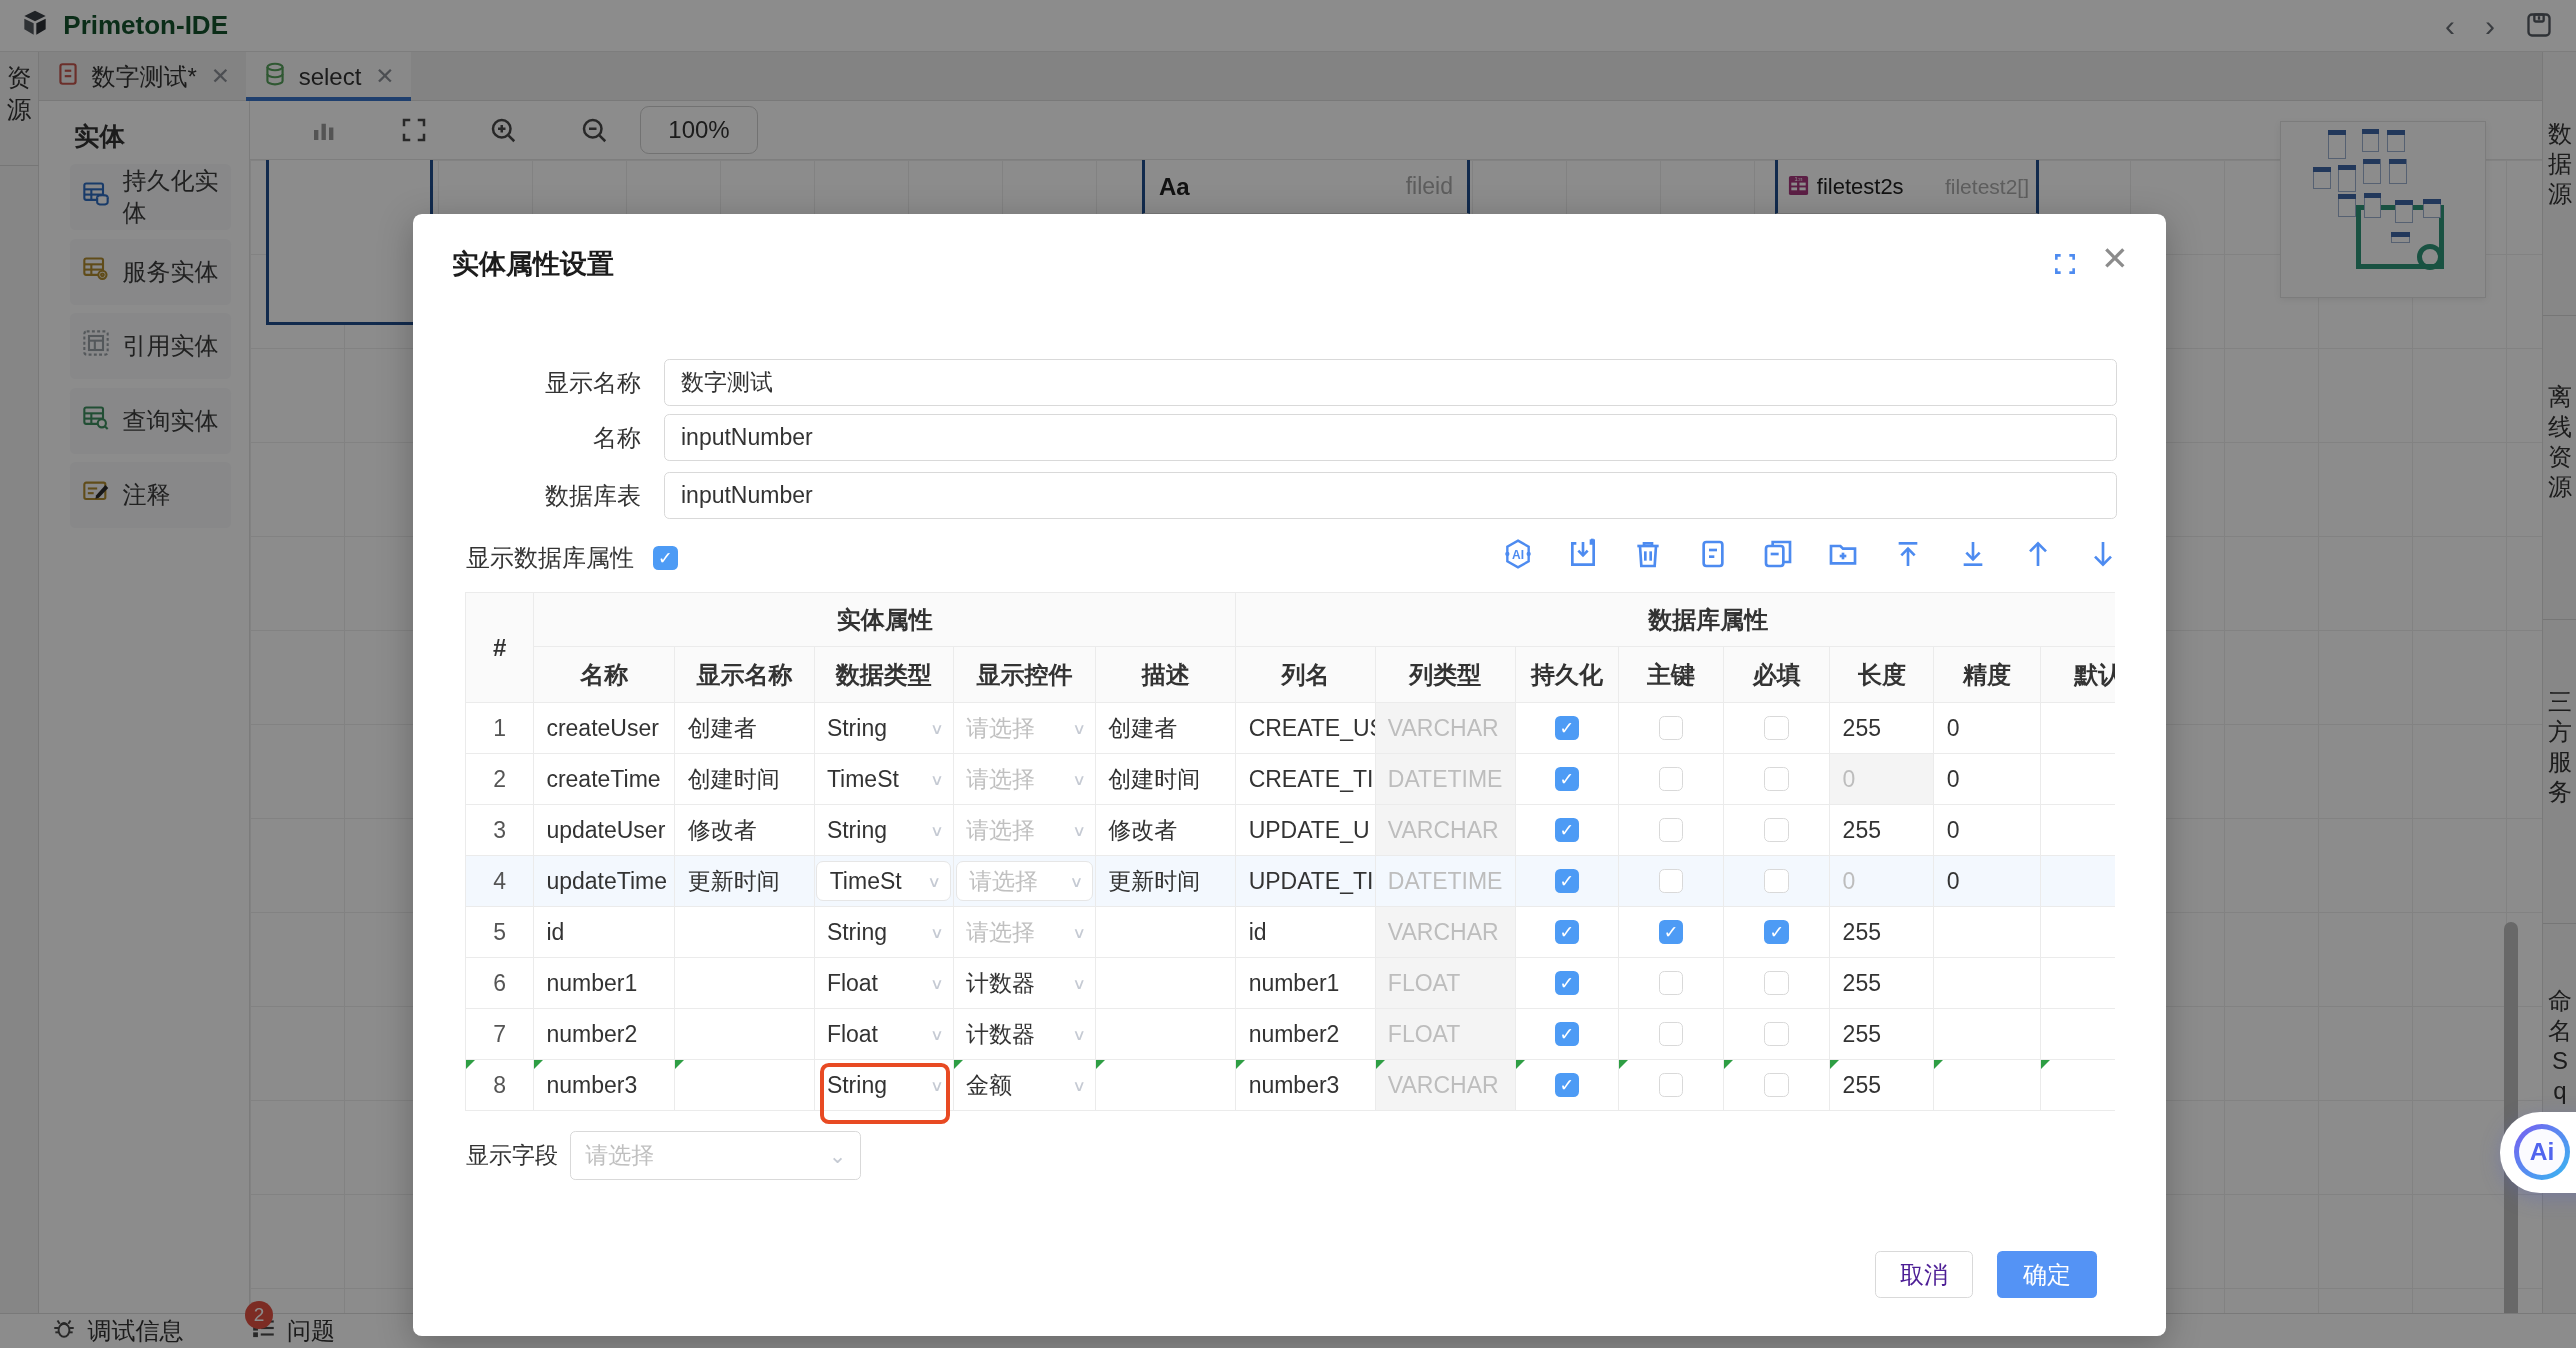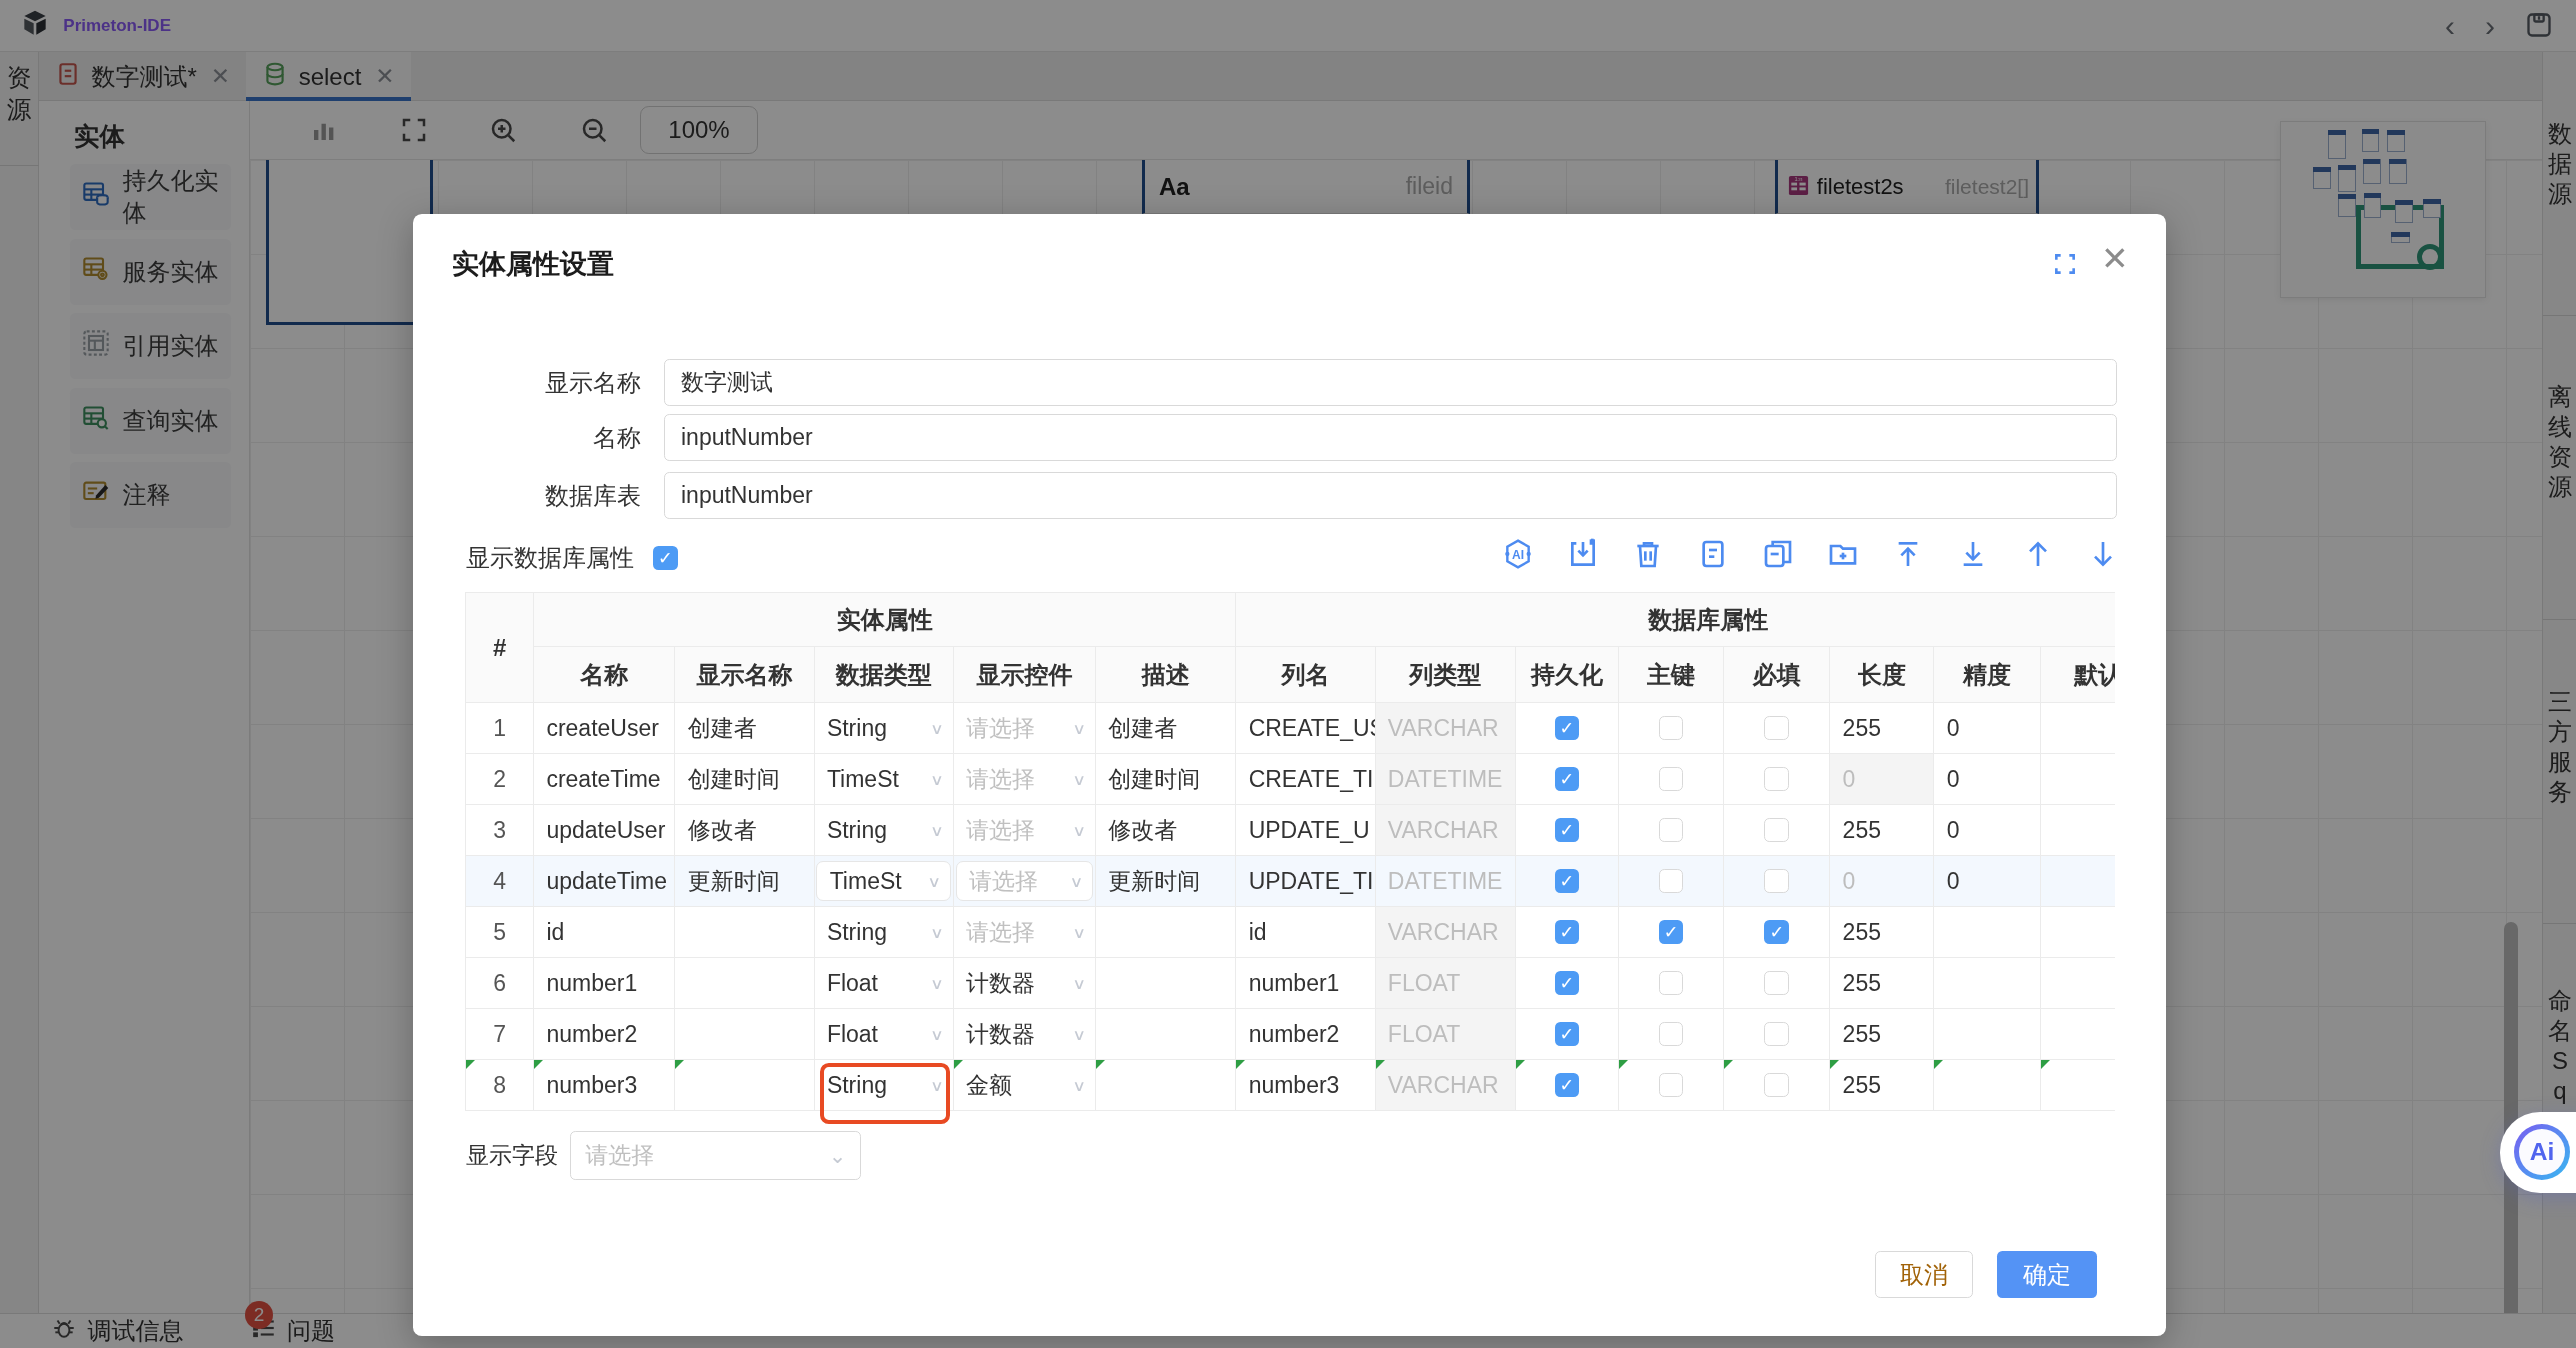--- a/index.html
+++ b/index.html
@@ -3,21 +3,21 @@
 <meta charset="utf-8">
 <style>
   * { margin:0; padding:0; box-sizing:border-box; }
   html,body { width:2576px; height:1348px; }
   body { font-family:"Liberation Sans","DejaVu Sans",sans-serif; background:#fff; }
   #root { position:relative; width:2576px; height:1348px; overflow:hidden; background:#fff; }
   .abs { position:absolute; }
 
   
   #titlebar { left:0; top:0; width:2576px; height:52px; background:#fff; border-bottom:0.9px solid #e3e3e3; display:flex; align-items:center; }
-  #app-title { font-size:17px; font-weight:bold; color:#8b5cf6; margin-left:12.3px; }
+  #app-title { font-size:26px; font-weight:bold; color:#14532d; margin-left:12.3px; }
   #tb-right { position:absolute; right:23px; top:0; height:52px; display:flex; align-items:center; gap:30px; color:#565b63; }
   .tb-chev { font-size:30px; line-height:1; color:#6b7077; }
 
   #left-strip { left:0; top:52px; width:39px; height:1297px; background:#f4f4f4; border-right:0.9px solid #dcdcdc; }
   #left-strip .vlabel { margin:12.3px auto 0; width:26px; text-align:center; font-size:24.6px; color:#333; line-height:32px;font-family:Liberation Mono, monospace; }
   #left-strip .sep { position:absolute; left:0; top:113px; width:39px; height:0.9px; background:#d7d7d7; }
 
   #tabbar { left:39px; top:52px; width:2503px; height:49px; background:#efefef; border-bottom:0.9px solid #dcdcdc; display:flex; }
   .tab { height:49px; display:flex; align-items:center; padding:0 16px; gap:10.5px; font-size:24px; color:#333; position:relative; }
   .tab.active { background:#fafafa; }
@@ -98,21 +98,21 @@
   tr.hl .ddbox { background:#fff; border:0.9px solid #e6e6e6; border-radius:7px; height:40px; margin:0 1.8px; }
   td.mod { position:relative; }
   td.mod::before { content:""; position:absolute; left:0; top:0; border-top:9.6px solid #2e9e44; border-right:9.6px solid transparent; }
 
   #red-box { position:absolute; left:407px; top:849px; width:130px; height:61px; border:4.4px solid #e84a23; border-radius:8.8px; z-index:5; }
 
   #dispfield-row { position:absolute; left:53px; top:917px; display:flex; align-items:center; }
   #dispfield-label { font-size:23px; color:#333; margin-right:12.3px; }
   #dispfield-select { width:291px; height:49px; border:0.9px solid #d9d9d9; border-radius:5.3px; display:flex; align-items:center; justify-content:space-between; padding:0 14px; font-size:23px; color:#c0c0c0; background:#fff; }
 
-  #btn-cancel { position:absolute; left:1462px; top:1037px; width:98px; height:47px; background:#fff; border:0.9px solid #d9d9d9; border-radius:5.3px; font-size:24px; color:#a16207; display:flex; align-items:center; justify-content:center; }
+  #btn-cancel { position:absolute; left:1462px; top:1037px; width:98px; height:47px; background:#fff; border:0.9px solid #d9d9d9; border-radius:5.3px; font-size:24px; color:#4c1d95; display:flex; align-items:center; justify-content:center; }
   #btn-ok { position:absolute; left:1584px; top:1037px; width:100px; height:47px; background:#5493f5; border-radius:5.3px; font-size:24px; color:#fff; display:flex; align-items:center; justify-content:center; }
 
   #ai-fab { left:2500px; top:1112px; width:140px; height:81px; background:#fff; border-radius:40px; z-index:30; box-shadow:0 5.3px 19px rgba(90,100,190,.35); }
   #ai-ring { position:absolute; left:14px; top:12.3px; width:56px; height:56px; border-radius:50%; background:linear-gradient(135deg,#7a5cf0,#37b9f1); display:flex; align-items:center; justify-content:center; }
   #ai-inner { width:46px; height:46px; border-radius:50%; background:#fbfbff; display:flex; align-items:center; justify-content:center; font-size:24.6px; font-weight:bold; color:#5064ee; }
 </style>
 </head>
 <body>
 
 <div id="root">

